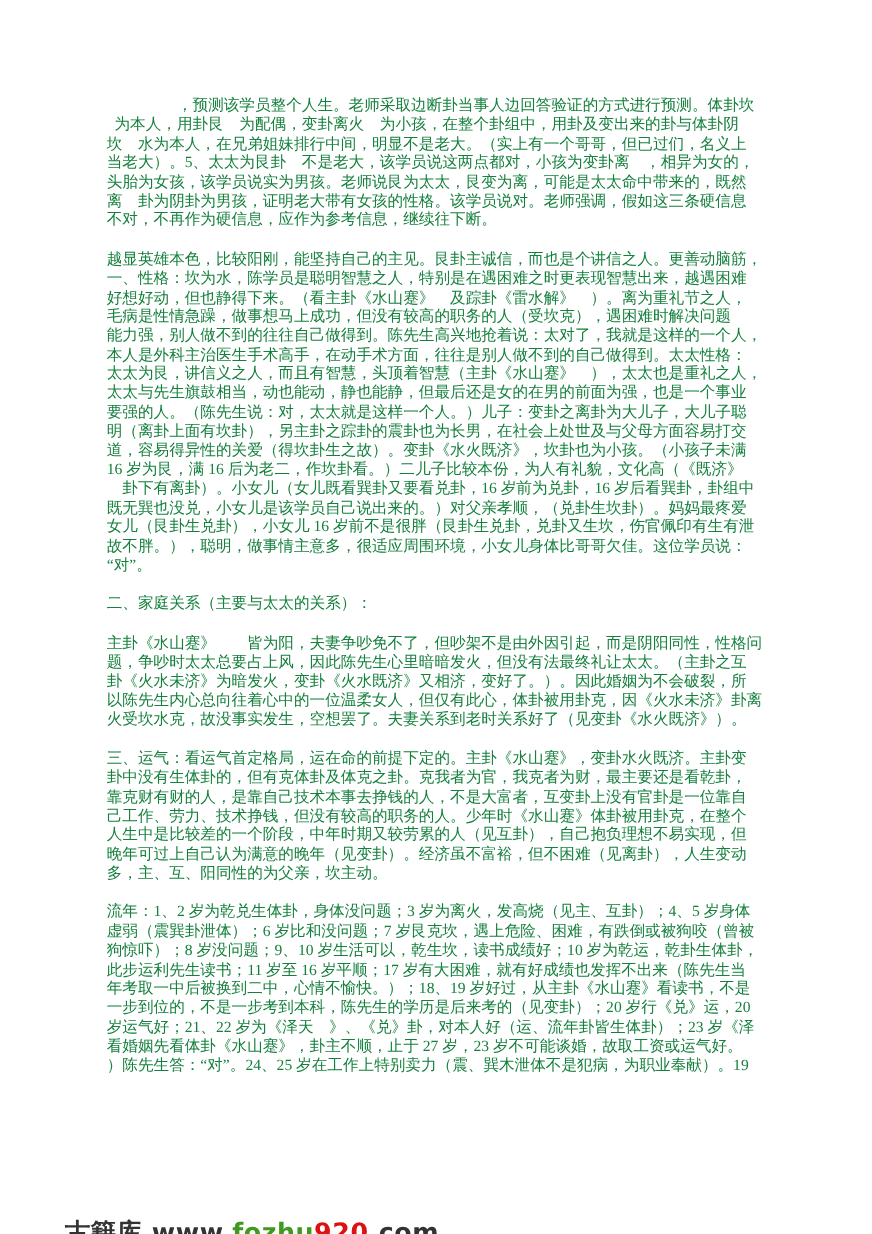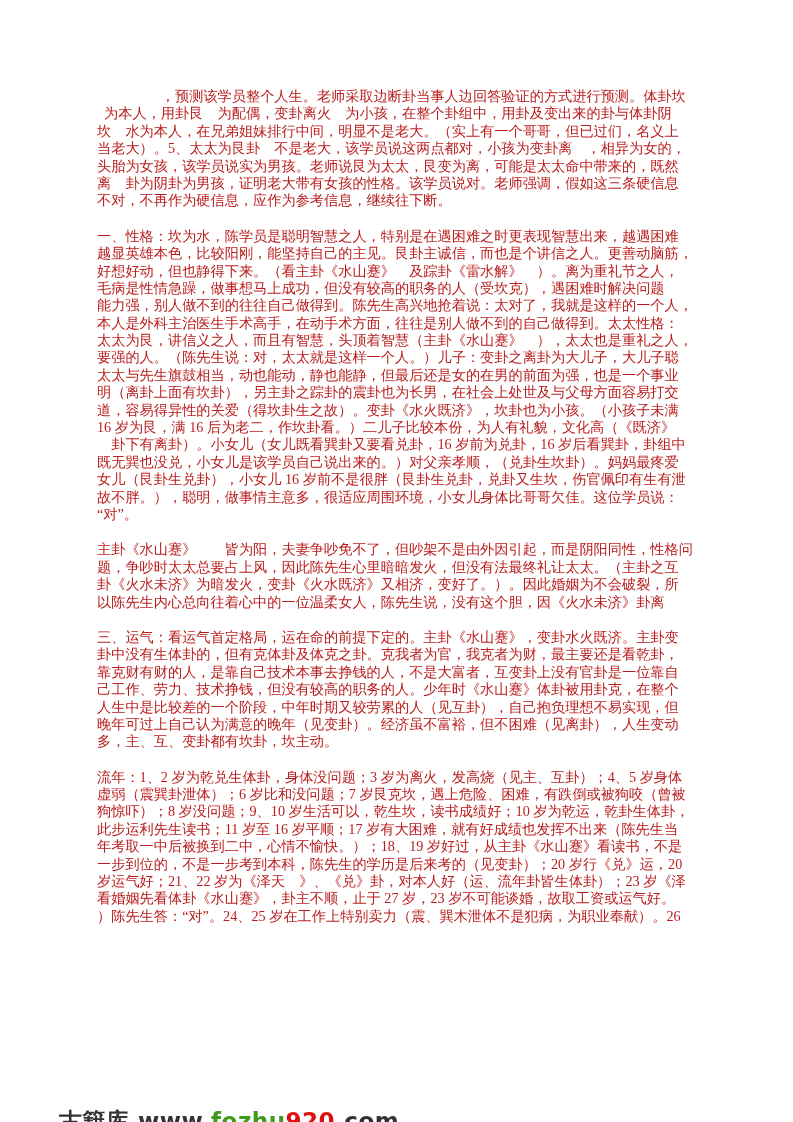--- a/index.html
+++ b/index.html
@@ -17,21 +17,21 @@
   .page {
     position: absolute;
     inset: 0;
     background: #ffffff;
   }
   .text-body {
     position: absolute;
     left: 97px;
     top: 88px;
     width: 640px;
-    color: #b91c1c;
+    color: #15803d;
     font-size: 14.2px;
     line-height: 17.4px;
     letter-spacing: 0px;
   }
   .para {
     margin: 0 0 18px 0;
   }
   .line {
     white-space: pre;
     height: 17.4px;
@@ -57,63 +57,67 @@
       <div class="para">
         <div class="line">　　　　 ，预测该学员整个人生。老师采取边断卦当事人边回答验证的方式进行预测。体卦坎</div>
         <div class="line"> 为本人，用卦艮　为配偶，变卦离火　为小孩，在整个卦组中，用卦及变出来的卦与体卦阴</div>
         <div class="line">坎　水为本人，在兄弟姐妹排行中间，明显不是老大。（实上有一个哥哥，但已过们，名义上</div>
         <div class="line">当老大）。5、太太为艮卦　不是老大，该学员说这两点都对，小孩为变卦离　，相异为女的，</div>
         <div class="line">头胎为女孩，该学员说实为男孩。老师说艮为太太，艮变为离，可能是太太命中带来的，既然</div>
         <div class="line">离　卦为阴卦为男孩，证明老大带有女孩的性格。该学员说对。老师强调，假如这三条硬信息</div>
         <div class="line">不对，不再作为硬信息，应作为参考信息，继续往下断。</div>
       </div>
       <div class="para">
+        <div class="line">越显英雄本色，比较阳刚，能坚持自己的主见。艮卦主诚信，而也是个讲信之人。更善动脑筋，</div>
         <div class="line">一、性格：坎为水，陈学员是聪明智慧之人，特别是在遇困难之时更表现智慧出来，越遇困难</div>
-        <div class="line">越显英雄本色，比较阳刚，能坚持自己的主见。艮卦主诚信，而也是个讲信之人。更善动脑筋，</div>
         <div class="line">好想好动，但也静得下来。（看主卦《水山蹇》　及踪卦《雷水解》　）。离为重礼节之人，</div>
         <div class="line">毛病是性情急躁，做事想马上成功，但没有较高的职务的人（受坎克），遇困难时解决问题</div>
         <div class="line">能力强，别人做不到的往往自己做得到。陈先生高兴地抢着说：太对了，我就是这样的一个人，</div>
         <div class="line">本人是外科主治医生手术高手，在动手术方面，往往是别人做不到的自己做得到。太太性格：</div>
         <div class="line">太太为艮，讲信义之人，而且有智慧，头顶着智慧（主卦《水山蹇》　），太太也是重礼之人，</div>
+        <div class="line">太太与先生旗鼓相当，动也能动，静也能静，但最后还是女的在男的前面为强，也是一个事业</div>
         <div class="line">要强的人。（陈先生说：对，太太就是这样一个人。）儿子：变卦之离卦为大儿子，大儿子聪</div>
-        <div class="line">太太与先生旗鼓相当，动也能动，静也能静，但最后还是女的在男的前面为强，也是一个事业</div>
         <div class="line">明（离卦上面有坎卦），另主卦之踪卦的震卦也为长男，在社会上处世及与父母方面容易打交</div>
         <div class="line">道，容易得异性的关爱（得坎卦生之故）。变卦《水火既济》，坎卦也为小孩。（小孩子未满</div>
         <div class="line">16 岁为艮，满 16 后为老二，作坎卦看。）二儿子比较本份，为人有礼貌，文化高（《既济》</div>
         <div class="line">　卦下有离卦）。小女儿（女儿既看巽卦又要看兑卦，16 岁前为兑卦，16 岁后看巽卦，卦组中</div>
         <div class="line">既无巽也没兑，小女儿是该学员自己说出来的。）对父亲孝顺，（兑卦生坎卦）。妈妈最疼爱</div>
         <div class="line">女儿（艮卦生兑卦），小女儿 16 岁前不是很胖（艮卦生兑卦，兑卦又生坎，伤官佩印有生有泄</div>
         <div class="line">故不胖。），聪明，做事情主意多，很适应周围环境，小女儿身体比哥哥欠佳。这位学员说：</div>
         <div class="line">“对”。</div>
       </div>
       <div class="para">
+        <div class="line">二、家庭关系（主要与太太的关系）：</div>
+      </div>
+      <div class="para">
         <div class="line">主卦《水山蹇》　　皆为阳，夫妻争吵免不了，但吵架不是由外因引起，而是阴阳同性，性格问</div>
         <div class="line">题，争吵时太太总要占上风，因此陈先生心里暗暗发火，但没有法最终礼让太太。（主卦之互</div>
         <div class="line">卦《火水未济》为暗发火，变卦《火水既济》又相济，变好了。）。因此婚姻为不会破裂，所</div>
-        <div class="line">以陈先生内心总向往着心中的一位温柔女人，陈先生说，没有这个胆，因《火水未济》卦离</div>
+        <div class="line">以陈先生内心总向往着心中的一位温柔女人，但仅有此心，体卦被用卦克，因《火水未济》卦离</div>
+        <div class="line">火受坎水克，故没事实发生，空想罢了。夫妻关系到老时关系好了（见变卦《水火既济》）。</div>
       </div>
       <div class="para">
         <div class="line">三、运气：看运气首定格局，运在命的前提下定的。主卦《水山蹇》，变卦水火既济。主卦变</div>
         <div class="line">卦中没有生体卦的，但有克体卦及体克之卦。克我者为官，我克者为财，最主要还是看乾卦，</div>
         <div class="line">靠克财有财的人，是靠自己技术本事去挣钱的人，不是大富者，互变卦上没有官卦是一位靠自</div>
         <div class="line">己工作、劳力、技术挣钱，但没有较高的职务的人。少年时《水山蹇》体卦被用卦克，在整个</div>
         <div class="line">人生中是比较差的一个阶段，中年时期又较劳累的人（见互卦），自己抱负理想不易实现，但</div>
         <div class="line">晚年可过上自己认为满意的晚年（见变卦）。经济虽不富裕，但不困难（见离卦），人生变动</div>
-        <div class="line">多，主、互、变卦都有坎卦，坎主动。</div>
+        <div class="line">多，主、互、阳同性的为父亲，坎主动。</div>
       </div>
       <div class="para">
         <div class="line">流年：1、2 岁为乾兑生体卦，身体没问题；3 岁为离火，发高烧（见主、互卦）；4、5 岁身体</div>
         <div class="line">虚弱（震巽卦泄体）；6 岁比和没问题；7 岁艮克坎，遇上危险、困难，有跌倒或被狗咬（曾被</div>
         <div class="line">狗惊吓）；8 岁没问题；9、10 岁生活可以，乾生坎，读书成绩好；10 岁为乾运，乾卦生体卦，</div>
         <div class="line">此步运利先生读书；11 岁至 16 岁平顺；17 岁有大困难，就有好成绩也发挥不出来（陈先生当</div>
         <div class="line">年考取一中后被换到二中，心情不愉快。）；18、19 岁好过，从主卦《水山蹇》看读书，不是</div>
         <div class="line">一步到位的，不是一步考到本科，陈先生的学历是后来考的（见变卦）；20 岁行《兑》运，20</div>
         <div class="line">岁运气好；21、22 岁为《泽天　》、《兑》卦，对本人好（运、流年卦皆生体卦）；23 岁《泽</div>
         <div class="line">看婚姻先看体卦《水山蹇》，卦主不顺，止于 27 岁，23 岁不可能谈婚，故取工资或运气好。</div>
-        <div class="line">）陈先生答：“对”。24、25 岁在工作上特别卖力（震、巽木泄体不是犯病，为职业奉献）。26</div>
+        <div class="line">）陈先生答：“对”。24、25 岁在工作上特别卖力（震、巽木泄体不是犯病，为职业奉献）。19</div>
       </div>
     </div>
 
   <div class="watermark">
     <div class="wm-row">
       <span style="color: rgb(51, 51, 51);">古籍库</span><span style="color: rgb(51, 51, 51);"> www.</span><span style="color: rgb(63, 154, 30);">fozhu</span><span style="color: rgb(221, 17, 17);">920</span><span style="color: rgb(51, 51, 51);">.com</span>
     </div>
 
   </div>
 

